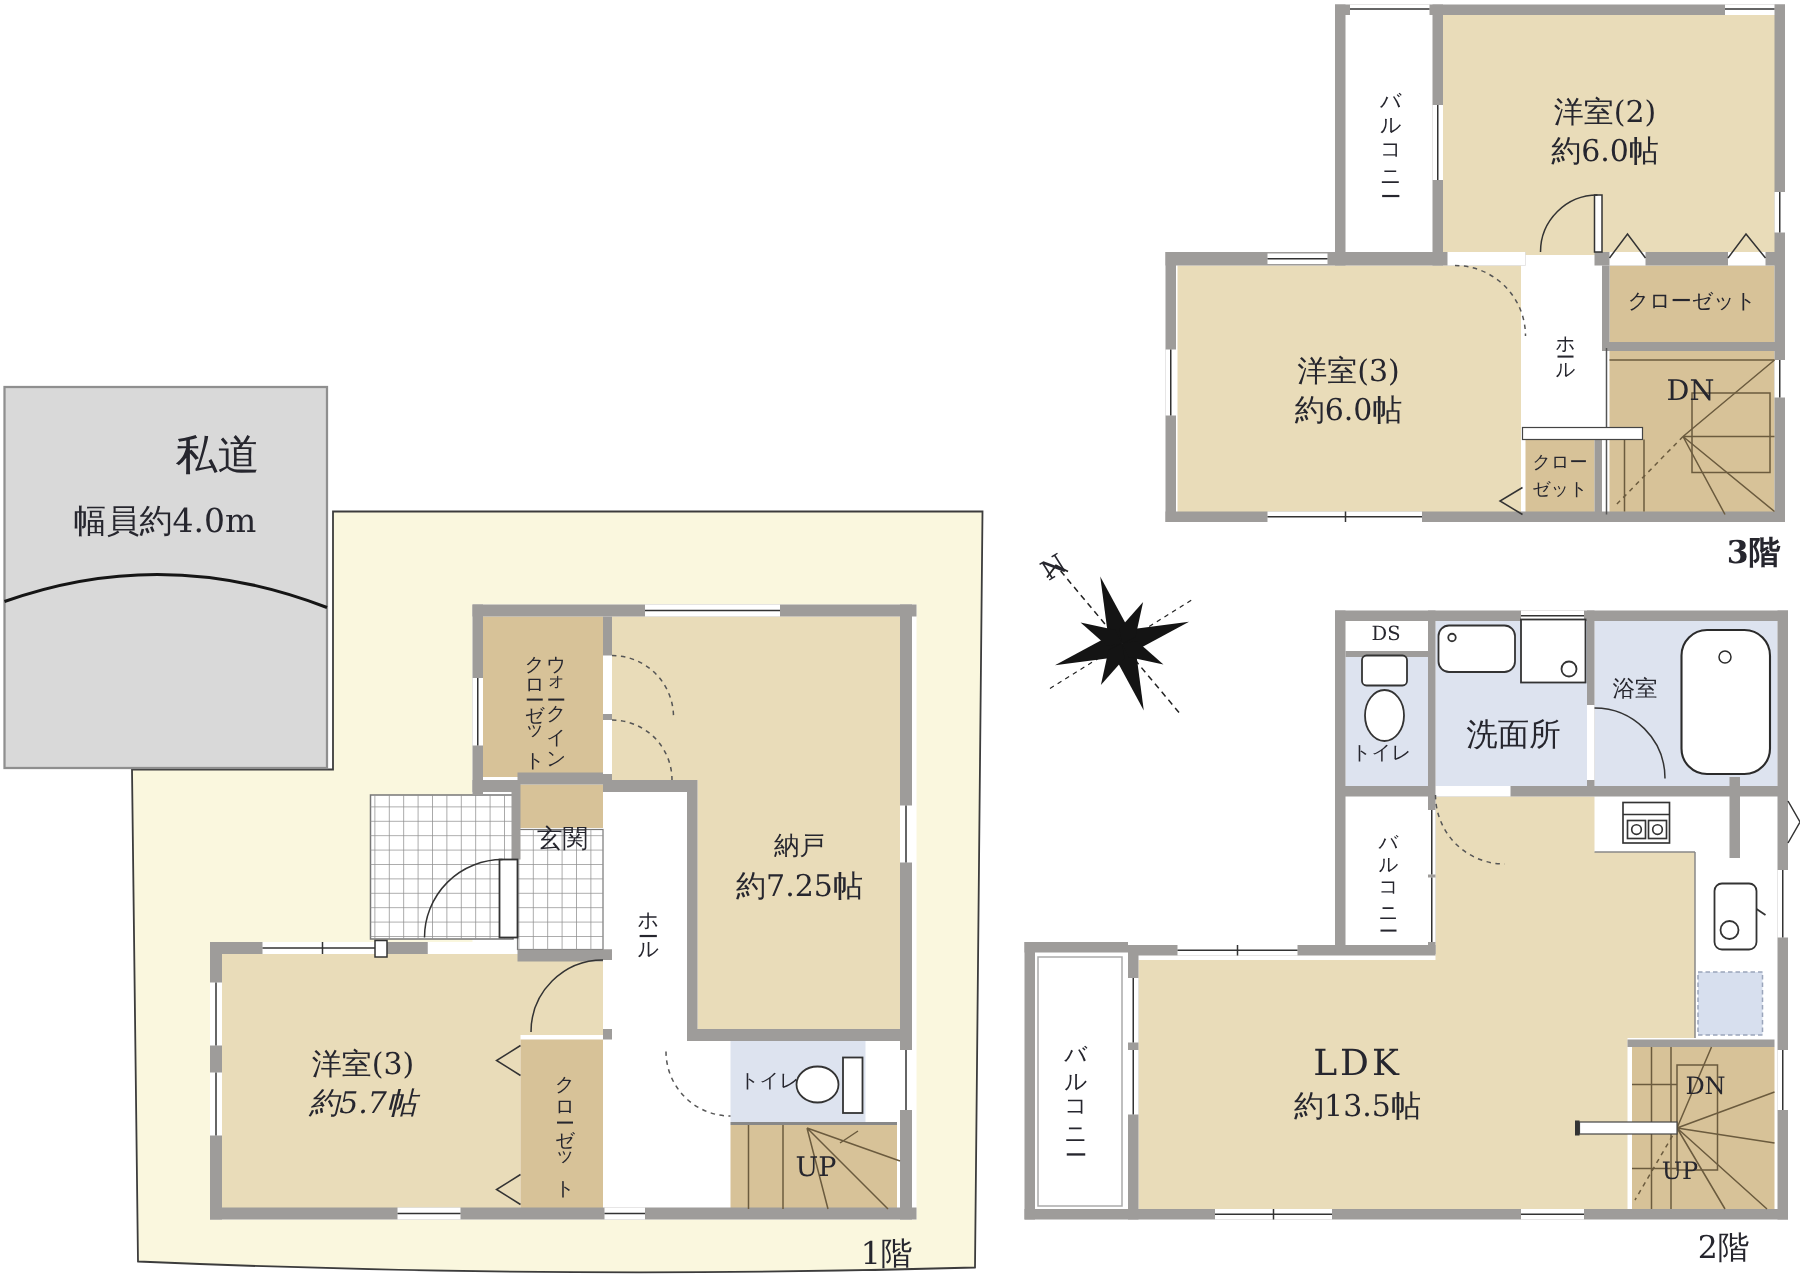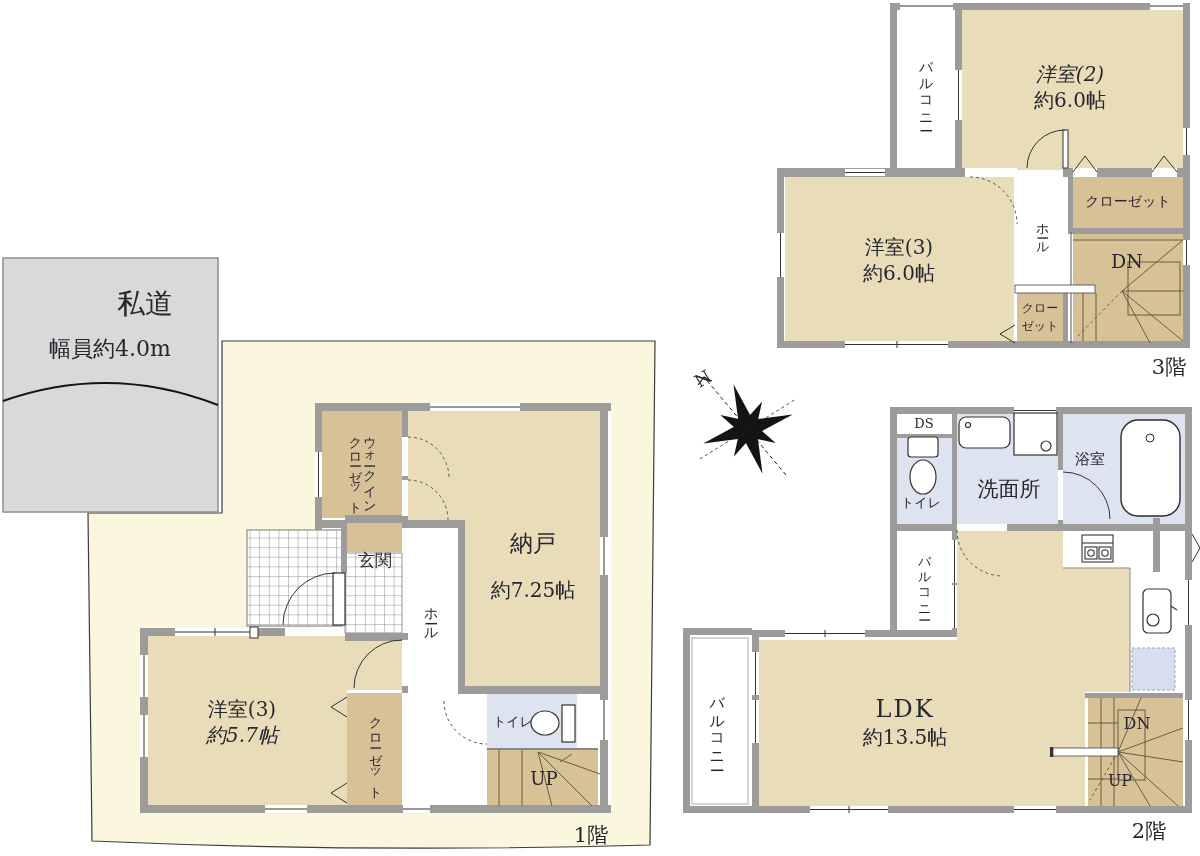--- a/index.html
+++ b/index.html
@@ -322,21 +322,21 @@
 </svg>
 
 <div class="lb" style="left:110px;top:304px;font-size:28px;margin-left:35px;">私道</div>
 <div class="lb" style="left:110px;top:349px;font-size:22px;">幅員約4.0m</div>
 <div class="lb rot" style="left:703px;top:379px;font-size:18px;">N</div>
 
 <div class="lb v2" style="left:362px;top:468px;font-size:13px;">
   <span>ウォークイン</span>
   <span>クローゼット</span>
 </div>
-<div class="lb" style="left:533px;top:544px;font-size:23px;">納戸</div>
+<div class="lb" style="left:533px;top:565px;font-size:17px;">納戸</div>
 <div class="lb" style="left:533px;top:570px;font-size:20px;margin-top:20px;">約7.25帖</div>
 <div class="lb" style="left:375px;top:560px;font-size:17px;">玄関</div>
 <div class="lb v" style="left:431px;top:617px;font-size:14px;">ホール</div>
 <div class="lb" style="left:242px;top:709px;font-size:20px;">洋室(3)</div>
 <div class="lb" style="left:242px;top:735px;font-size:20px;font-style:italic;">約5.7帖</div>
 <div class="lb v" style="left:375px;top:751px;font-size:13px;">クローゼット</div>
 <div class="lb" style="left:513px;top:722px;font-size:13px;">トイレ</div>
 <div class="lb" style="left:544px;top:779px;font-size:18px;">UP</div>
 <div class="lb" style="left:591px;top:836px;font-size:21px;">1階</div>
 
@@ -346,25 +346,25 @@
 <div class="lb" style="left:1090px;top:459px;font-size:15px;">浴室</div>
 <div class="lb v" style="left:924px;top:581px;font-size:13px;">バルコニー</div>
 <div class="lb v" style="left:717px;top:725px;font-size:15px;">バルコニー</div>
 <div class="lb" style="left:905px;top:709px;font-size:24px;letter-spacing:2px;">LDK</div>
 <div class="lb" style="left:905px;top:737px;font-size:20px;">約13.5帖</div>
 <div class="lb" style="left:1137px;top:724px;font-size:16px;">DN</div>
 <div class="lb" style="left:1120px;top:781px;font-size:16px;">UP</div>
 <div class="lb" style="left:1149px;top:832px;font-size:21px;">2階</div>
 
 <div class="lb v" style="left:926px;top:88px;font-size:14px;">バルコニー</div>
-<div class="lb" style="left:1070px;top:74px;font-size:20px;font-style:italic;">洋室(2)</div>
+<div class="lb" style="left:1070px;top:74px;font-size:20px;">洋室(2)</div>
 <div class="lb" style="left:1070px;top:100px;font-size:20px;">約6.0帖</div>
 <div class="lb" style="left:899px;top:247px;font-size:20px;">洋室(3)</div>
 <div class="lb" style="left:899px;top:273px;font-size:20px;">約6.0帖</div>
 <div class="lb" style="left:1128px;top:202px;font-size:14px;">クローゼット</div>
 <div class="lb v" style="left:1042px;top:232px;font-size:13px;">ホール</div>
 <div class="lb two" style="left:1040px;top:317px;font-size:12px;">
   <span>クロー</span>
   <span>ゼット</span>
 </div>
 <div class="lb" style="left:1127px;top:261px;font-size:19px;">DN</div>
-<div class="lb" style="left:1169px;top:368px;font-size:21px;">3階</div>
+<div class="lb" style="left:1169px;top:368px;font-size:21px;font-weight:bold;">3階</div>
 </div>
 
 </body></html>

